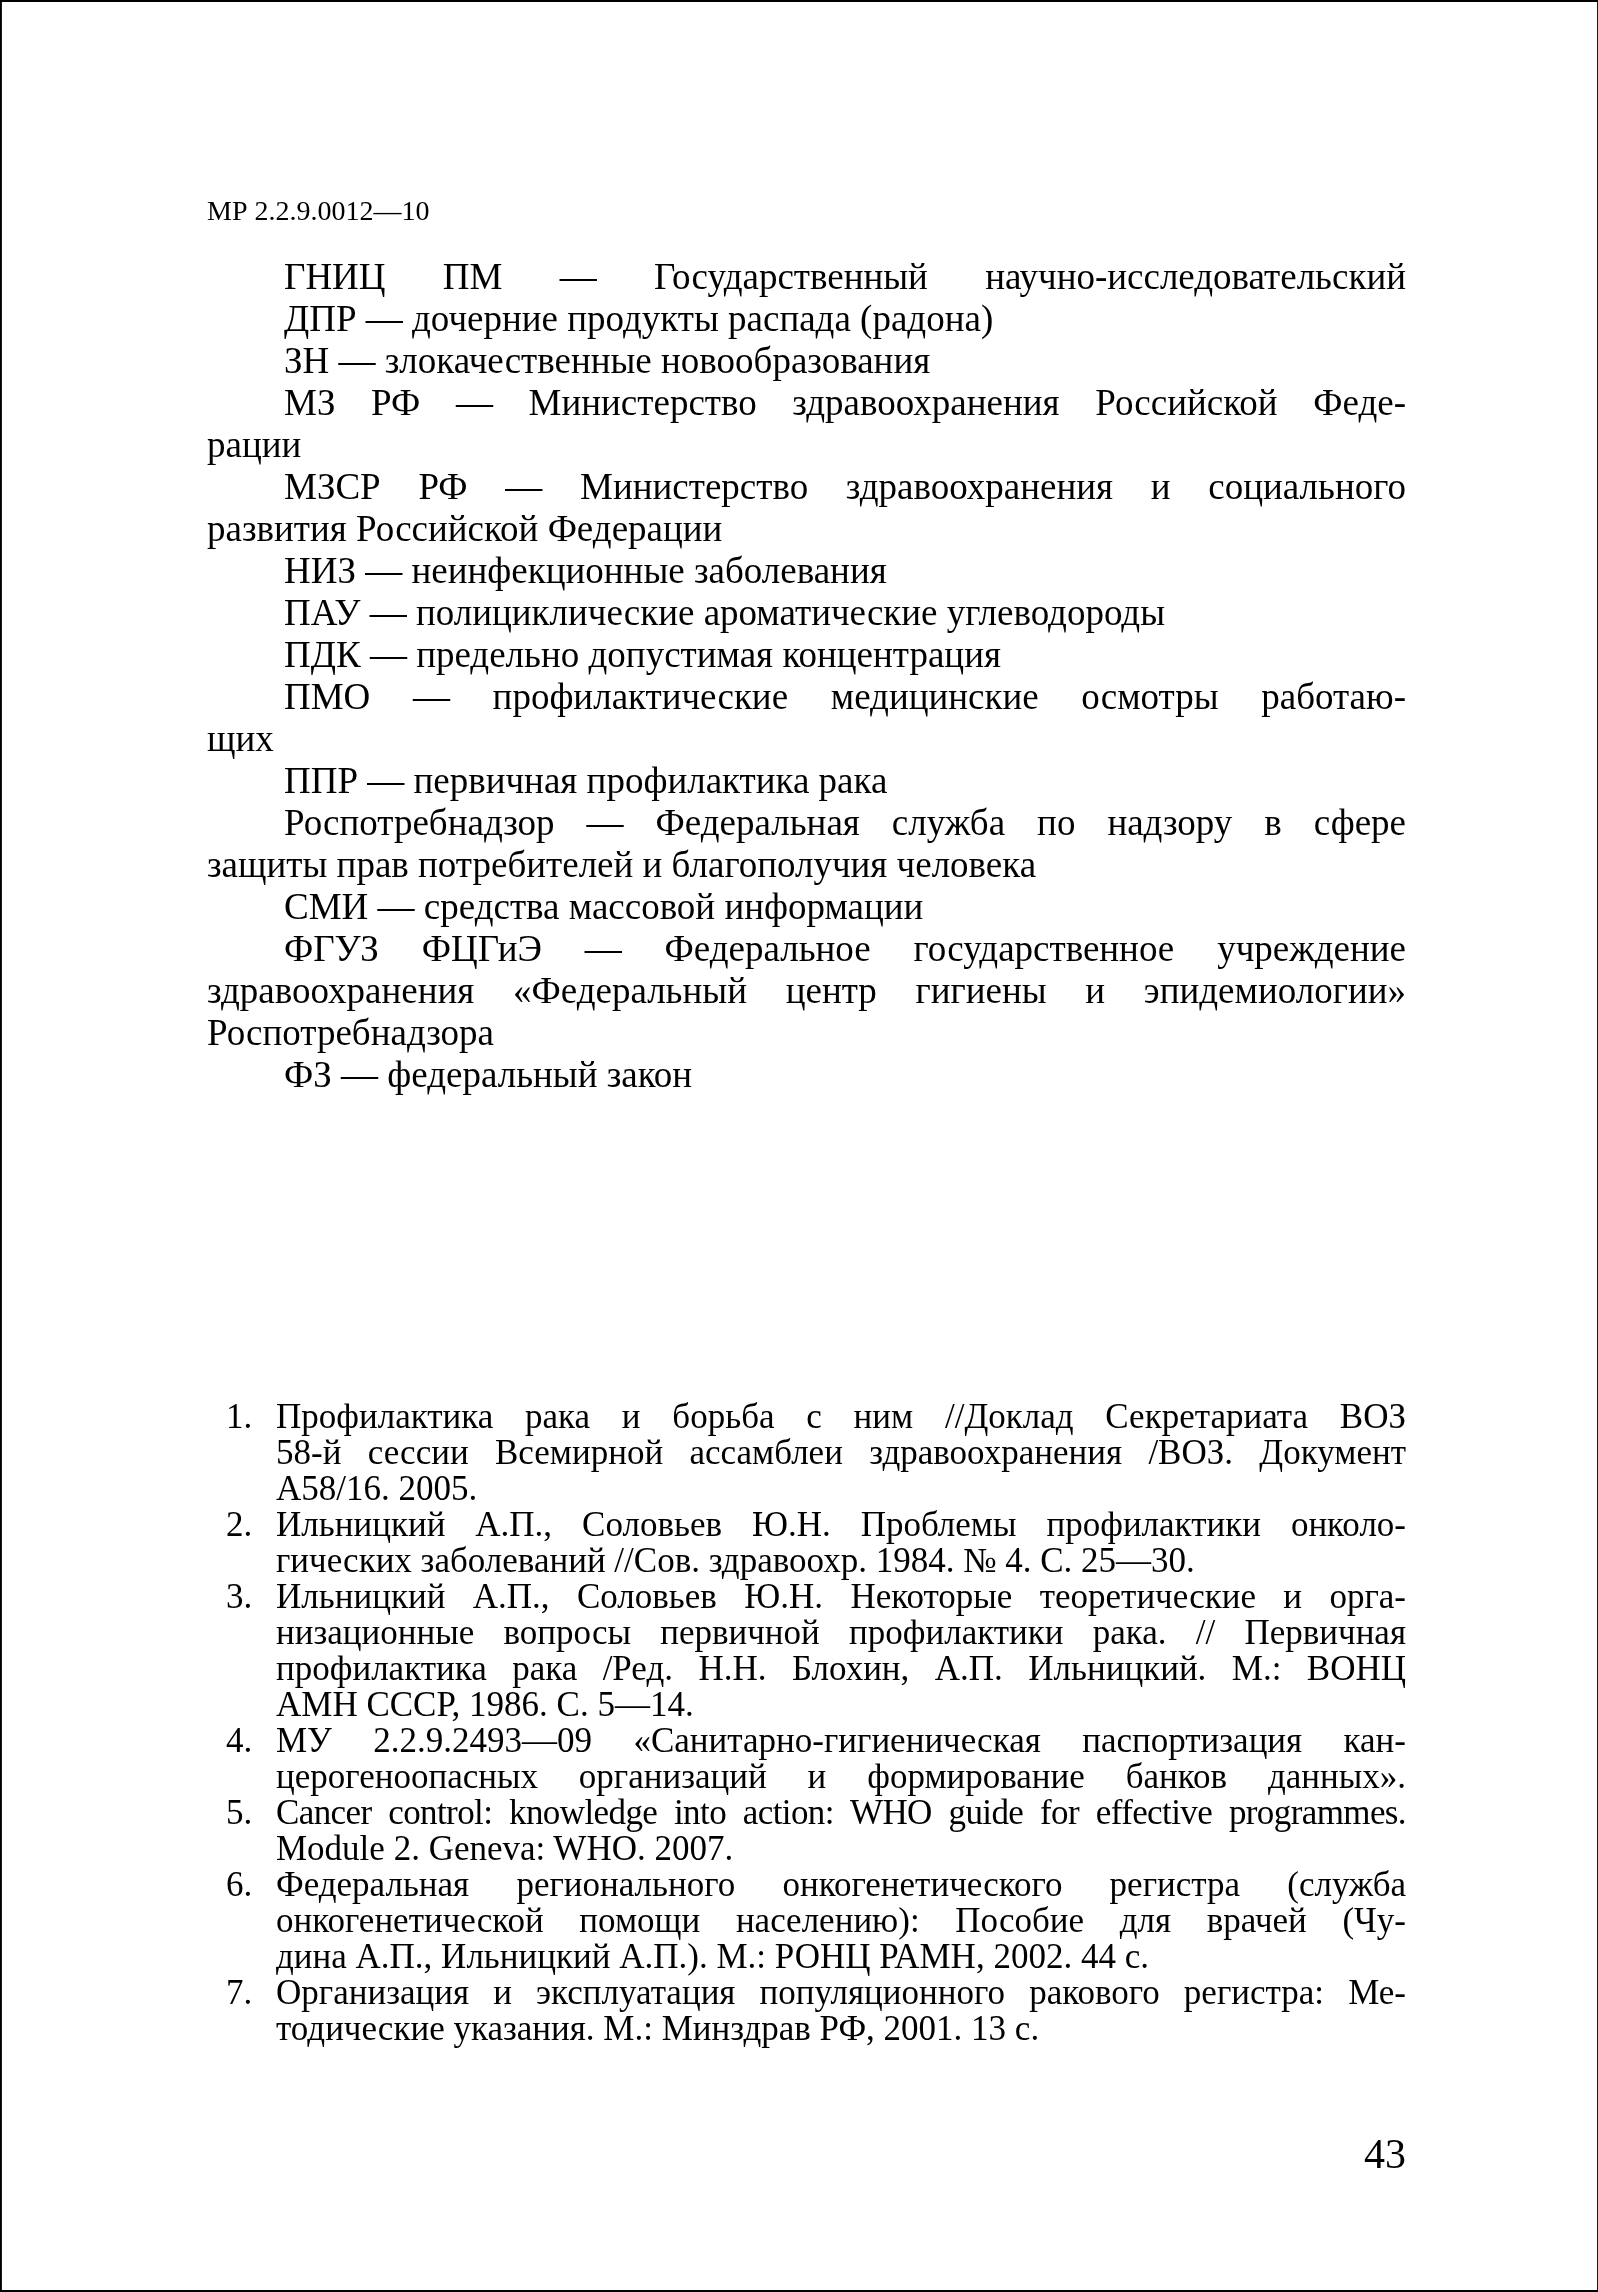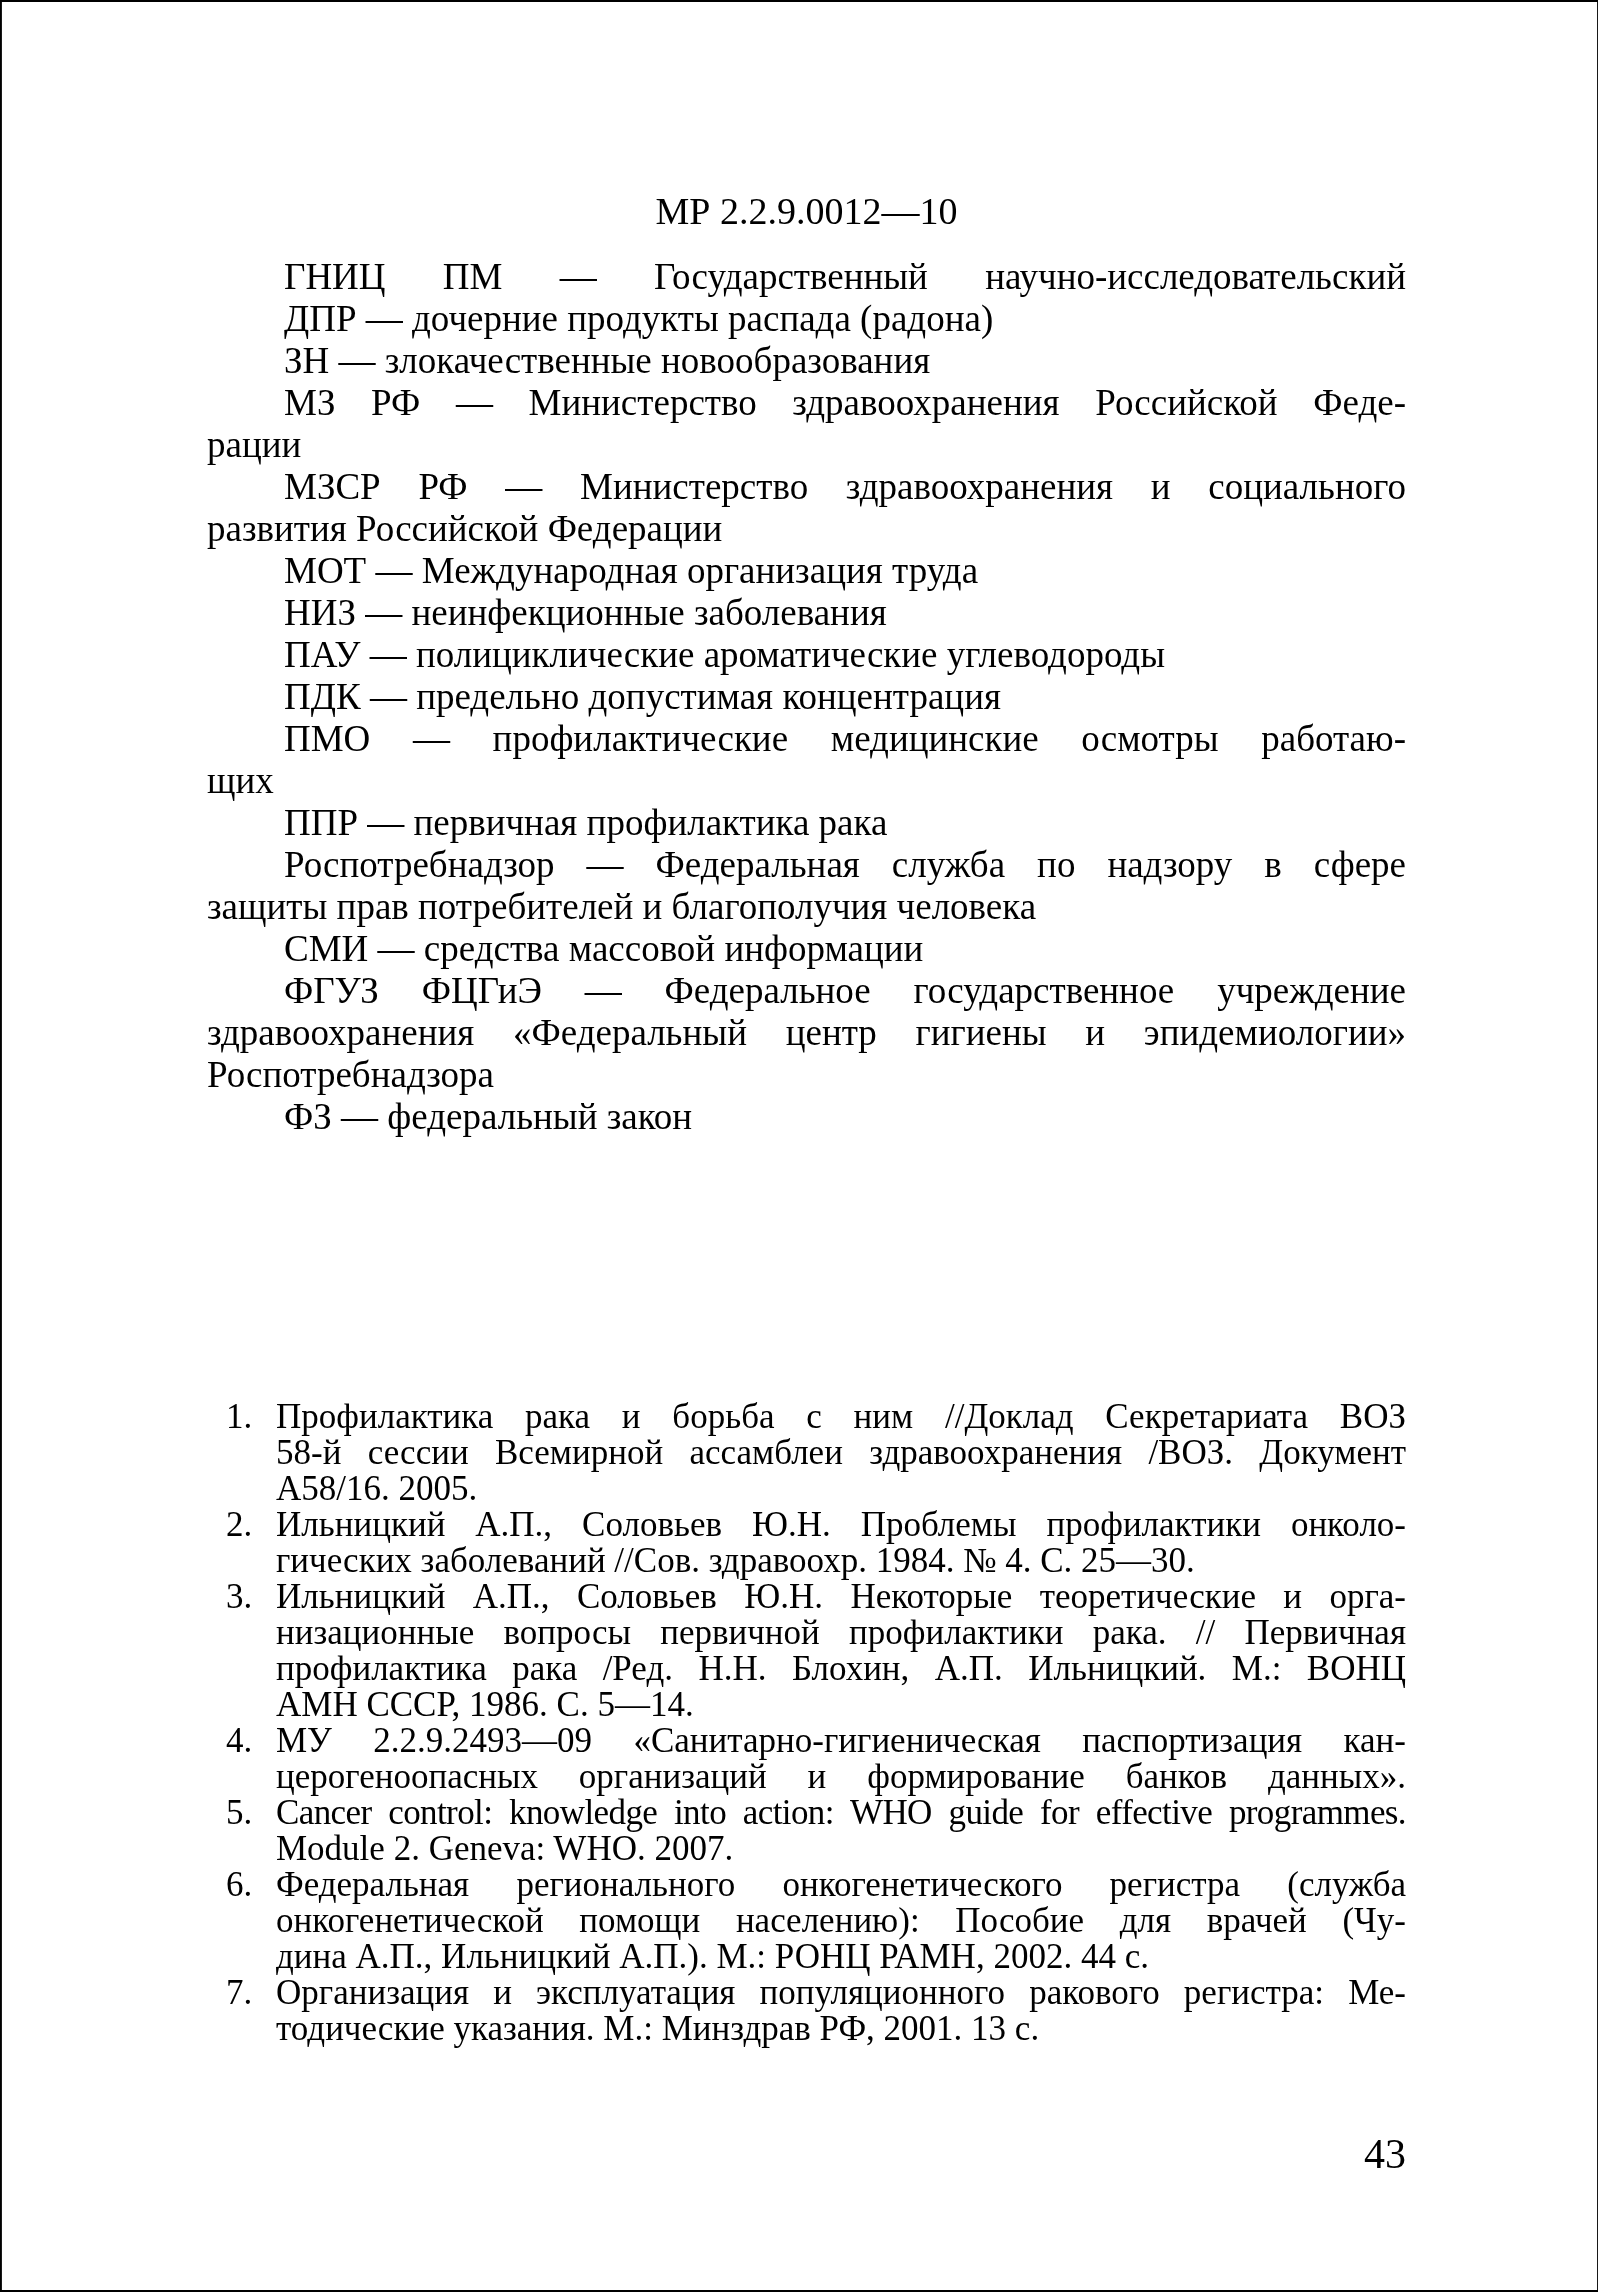--- a/index.html
+++ b/index.html
@@ -17,22 +17,22 @@
     box-shadow: inset 0 0 0 1.9px #000000;
     overflow: hidden;
   }
   .block {
     position: absolute;
     left: 207px;
     width: 1199px;
   }
   .doc-header {
     top: 190px;
-    text-align: center;
-    font-size: 38px;
+    text-align: left;
+    font-size: 28px;
     line-height: 42px;
   }
   .abbr-block {
     top: 256px;
     font-size: 37px;
     line-height: 42px;
   }
   .para { margin: 0; padding: 0; }
   .ln { min-height: 42px; }
   .abbr-block .first { padding-left: 77px; }
@@ -91,23 +91,20 @@
     <div class="para">
       <div class="ln first">ЗН — злокачественные новообразования</div>
     </div>
     <div class="para">
       <div class="ln first j">МЗ РФ — Министерство здравоохранения Российской Феде-</div>
       <div class="ln">рации</div>
     </div>
     <div class="para">
       <div class="ln first j">МЗСР РФ — Министерство здравоохранения и социального</div>
       <div class="ln">развития Российской Федерации</div>
-    </div>
-    <div class="para">
-      <div class="ln first">МОТ — Международная организация труда</div>
     </div>
     <div class="para">
       <div class="ln first">НИЗ — неинфекционные заболевания</div>
     </div>
     <div class="para">
       <div class="ln first">ПАУ — полициклические ароматические углеводороды</div>
     </div>
     <div class="para">
       <div class="ln first">ПДК — предельно допустимая концентрация</div>
     </div>

